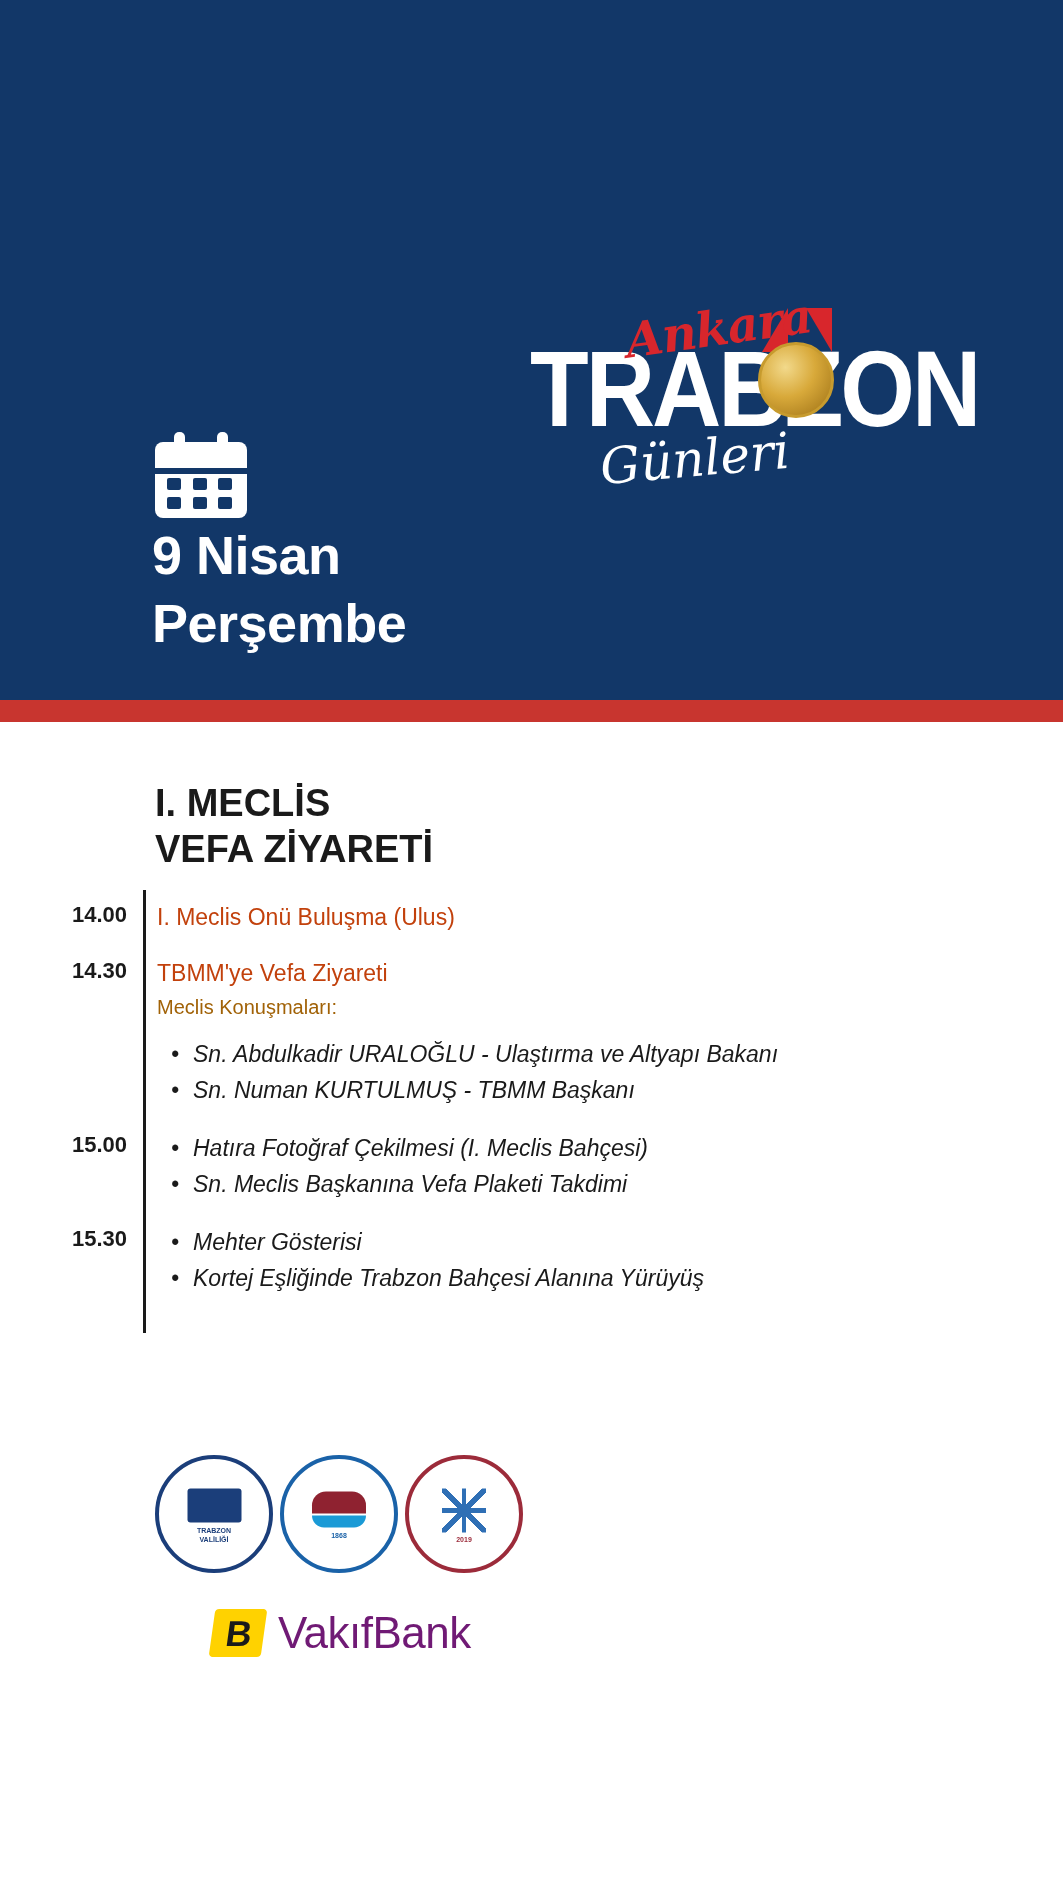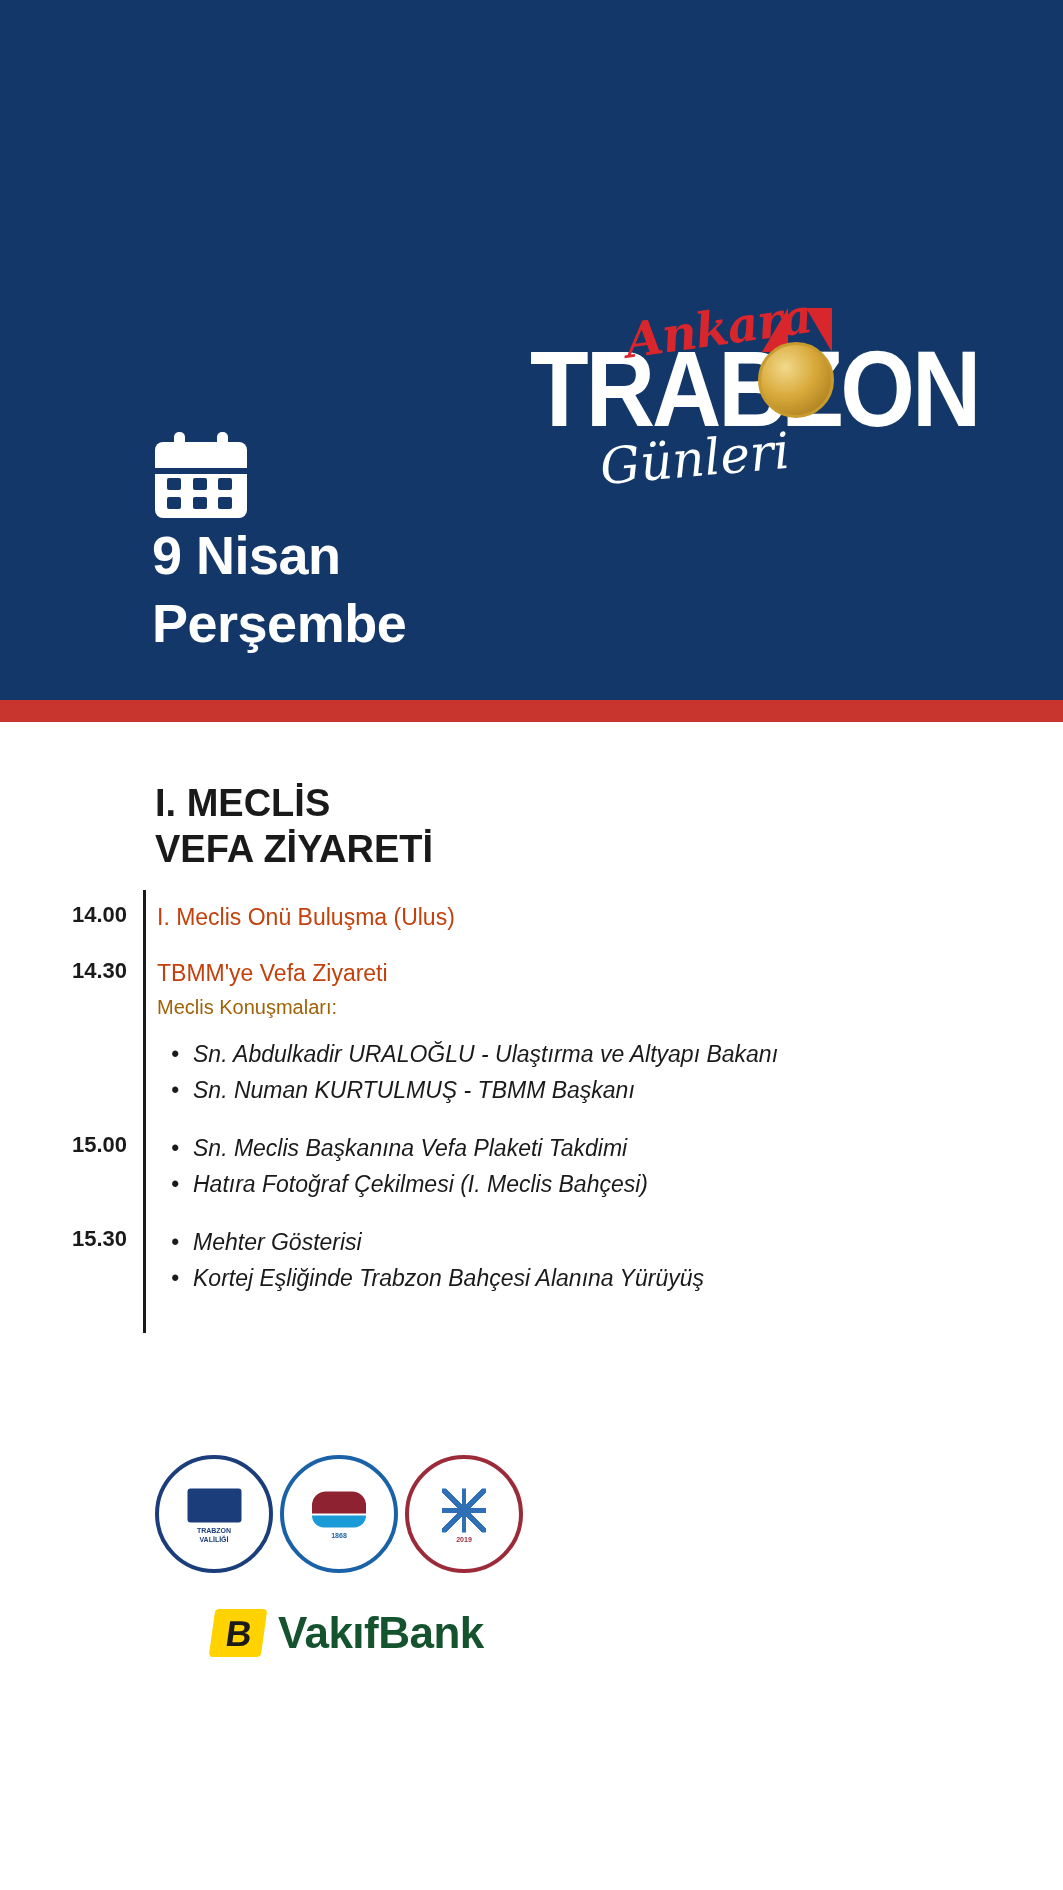--- a/index.html
+++ b/index.html
@@ -316,22 +316,22 @@
     position: absolute;
     left: 14px;
     top: 4px;
     font-size: 36px;
     font-weight: bold;
     color: #1a1a1a;
     font-family: "Liberation Sans", sans-serif;
   }
   .vb-text {
     font-size: 44px;
-    font-weight: bold;
-    color: #14532d;
+    font-weight: normal;
+    color: #701a75;
     letter-spacing: -0.5px;
   }
 </style>
 </head>
 <body>
 
 <div class="header"></div>
 <div class="header-accent"></div>
 
 <div class="event-logo">
@@ -386,22 +386,22 @@
         <li>Sn. Abdulkadir URALOĞLU - Ulaştırma ve Altyapı Bakanı</li>
         <li>Sn. Numan KURTULMUŞ - TBMM Başkanı</li>
       </ul>
     </div>
   </div>
 
   <div class="slot">
     <div class="slot-time">15.00</div>
     <div class="slot-content">
       <ul class="bullets">
+        <li>Hatıra Fotoğraf Çekilmesi (I. Meclis Bahçesi)</li>
         <li>Sn. Meclis Başkanına Vefa Plaketi Takdimi</li>
-        <li>Hatıra Fotoğraf Çekilmesi (I. Meclis Bahçesi)</li>
       </ul>
     </div>
   </div>
 
   <div class="slot">
     <div class="slot-time">15.30</div>
     <div class="slot-content">
       <ul class="bullets">
         <li>Mehter Gösterisi</li>
         <li>Kortej Eşliğinde Trabzon Bahçesi Alanına Yürüyüş</li>

